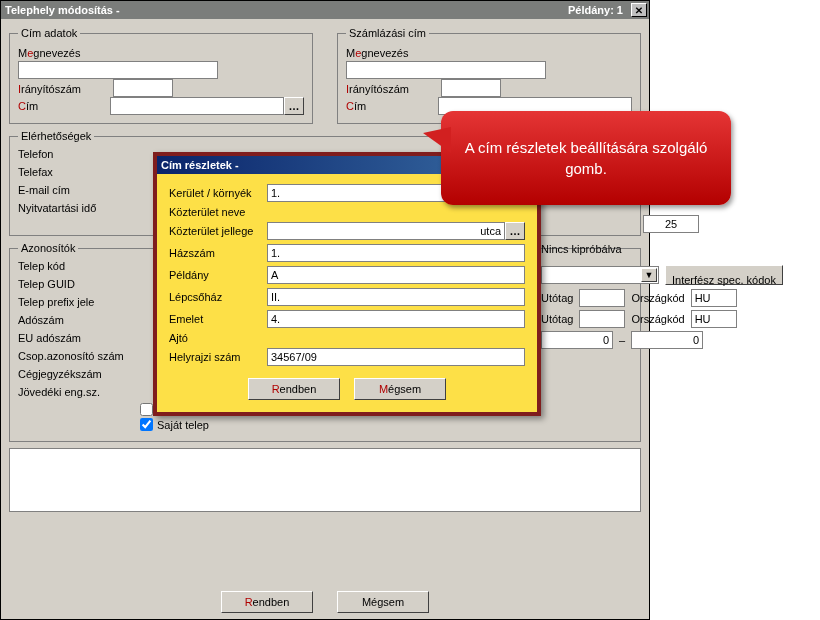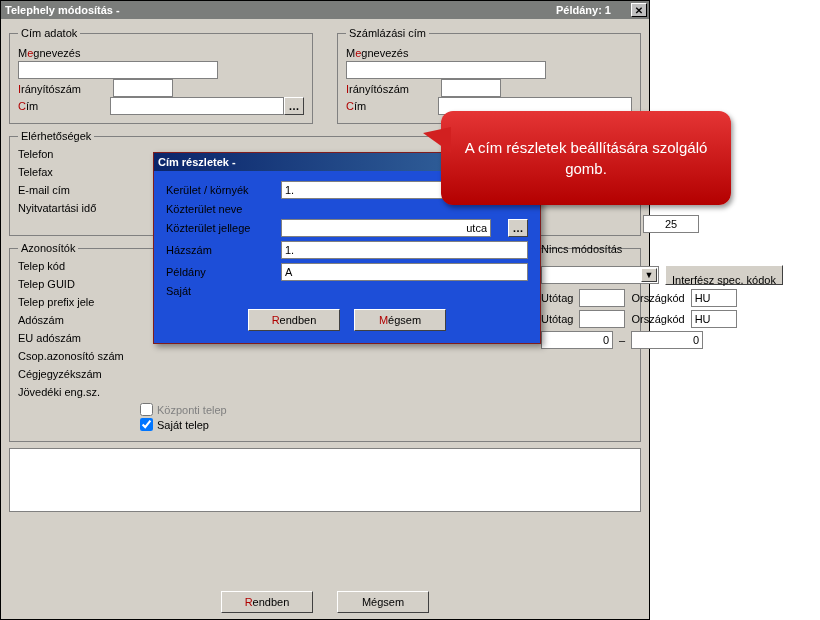--- a/index.html
+++ b/index.html
@@ -75,33 +75,33 @@
     font-size:11px;
     cursor:pointer;
   }
   .labels-col { display:flex; flex-direction:column; gap:6px; }
 
   
   .inner-dialog {
     position:absolute;
     left:152px; top:133px;
     width:388px;
-    background:#1d4ed8;
-    border:1px solid #7f1d1d;
+    background:#fde047;
+    border:4px solid #7f1d1d;
     box-shadow: 3px 3px 6px rgba(0,0,0,0.4);
     z-index: 20;
   }
   .inner-titlebar {
     background: linear-gradient(to right, #0a246a, #3a6ea5);
     color:#fff; font-weight:bold; font-size:11px;
     height:18px; display:flex; align-items:center;
     padding:0 4px;
   }
   .inner-body { padding:10px 12px 12px 12px; }
-  .inner-row { display:flex; align-items:center; margin-bottom:4px;gap:17px; }
+  .inner-row { display:flex; align-items:center; margin-bottom:4px; }
   .inner-row .lbl { width:98px; }
   .inner-row .text-input { flex:1; }
   .btn {
     height:22px; min-width:92px;
     border:1px solid #fff; border-right-color:#404040; border-bottom-color:#404040;
     background:#d4d0c8;
     font:inherit;
     cursor:pointer;
     padding:0 8px;
   }
@@ -155,21 +155,21 @@
   .combo-btn{width:16px;height:14px;border:1px solid #fff;border-right-color:#404040;border-bottom-color:#404040;background:#d4d0c8;font-size:9px;display:flex;align-items:center;justify-content:center;}
 </style>
 </head>
 <body>
 
 <div class="window">
   <div class="titlebar">
     <div class="titlebar-left">
       <span>Telephely módosítás -</span>
     </div>
-    <div style="display:flex;align-items:center;gap:20px;">
+    <div style="display:flex;align-items:center;gap:8px;">
       <span>Példány: 1</span>
       <div class="title-close">✕</div>
     </div>
   </div>
 
   <div class="body-area">
 
     <div class="row2">
 
       <fieldset class="group">
@@ -238,21 +238,21 @@
             <span>Saját telep</span>
           </label>
       </div>
     </fieldset>
 
     <div class="right-stack">
       <div style="margin:8px 0 4px 0;text-align:center;">
         <input class="text-input" style="width: 56px; text-align: center;" value="25">
       </div>
       <div style="margin:10px 0;">
-        <span>Nincs módosítás</span>
+        <span>Nincs kipróbálva</span>
       </div>
       <div style="display:flex;gap:6px;align-items:center;margin-bottom:4px;">
         <div class="combo-input">
             <div class="combo-btn">▼</div>
           </div>
         <button class="btn btn-sm">Interfész spec. kódok</button>
       </div>
       <div style="display:flex;gap:6px;align-items:center;margin-bottom:3px;">
         <span>Utótag</span>
         <input class="text-input small-input" style="">
@@ -298,21 +298,33 @@
           </div>
         <div class="inner-row">
             <span class="lbl">Házszám</span>
             <input class="text-input" value="1." style="">
           </div>
         <div class="inner-row">
             <span class="lbl">Példány</span>
             <input class="text-input" value="A" style="">
           </div>
         <div class="inner-row">
-            <span class="lbl">Saját</span>
+            <span class="lbl">Lépcsőház</span>
+            <input class="text-input" value="II." style="">
+          </div>
+        <div class="inner-row">
+            <span class="lbl">Emelet</span>
+            <input class="text-input" value="4." style="">
+          </div>
+        <div class="inner-row">
+            <span class="lbl">Ajtó</span>
+          </div>
+        <div class="inner-row">
+            <span class="lbl">Helyrajzi szám</span>
+            <input class="text-input" value="34567/09" style="">
           </div>
         <div class="btn-row">
           <button class="btn"><span class="hotkey">R</span><span>endben</span></button>
           <button class="btn"><span class="hotkey">M</span><span>égsem</span></button>
         </div>
       </div>
     </div>
 
     <div class="callout-tail"></div>
     <div class="callout">

